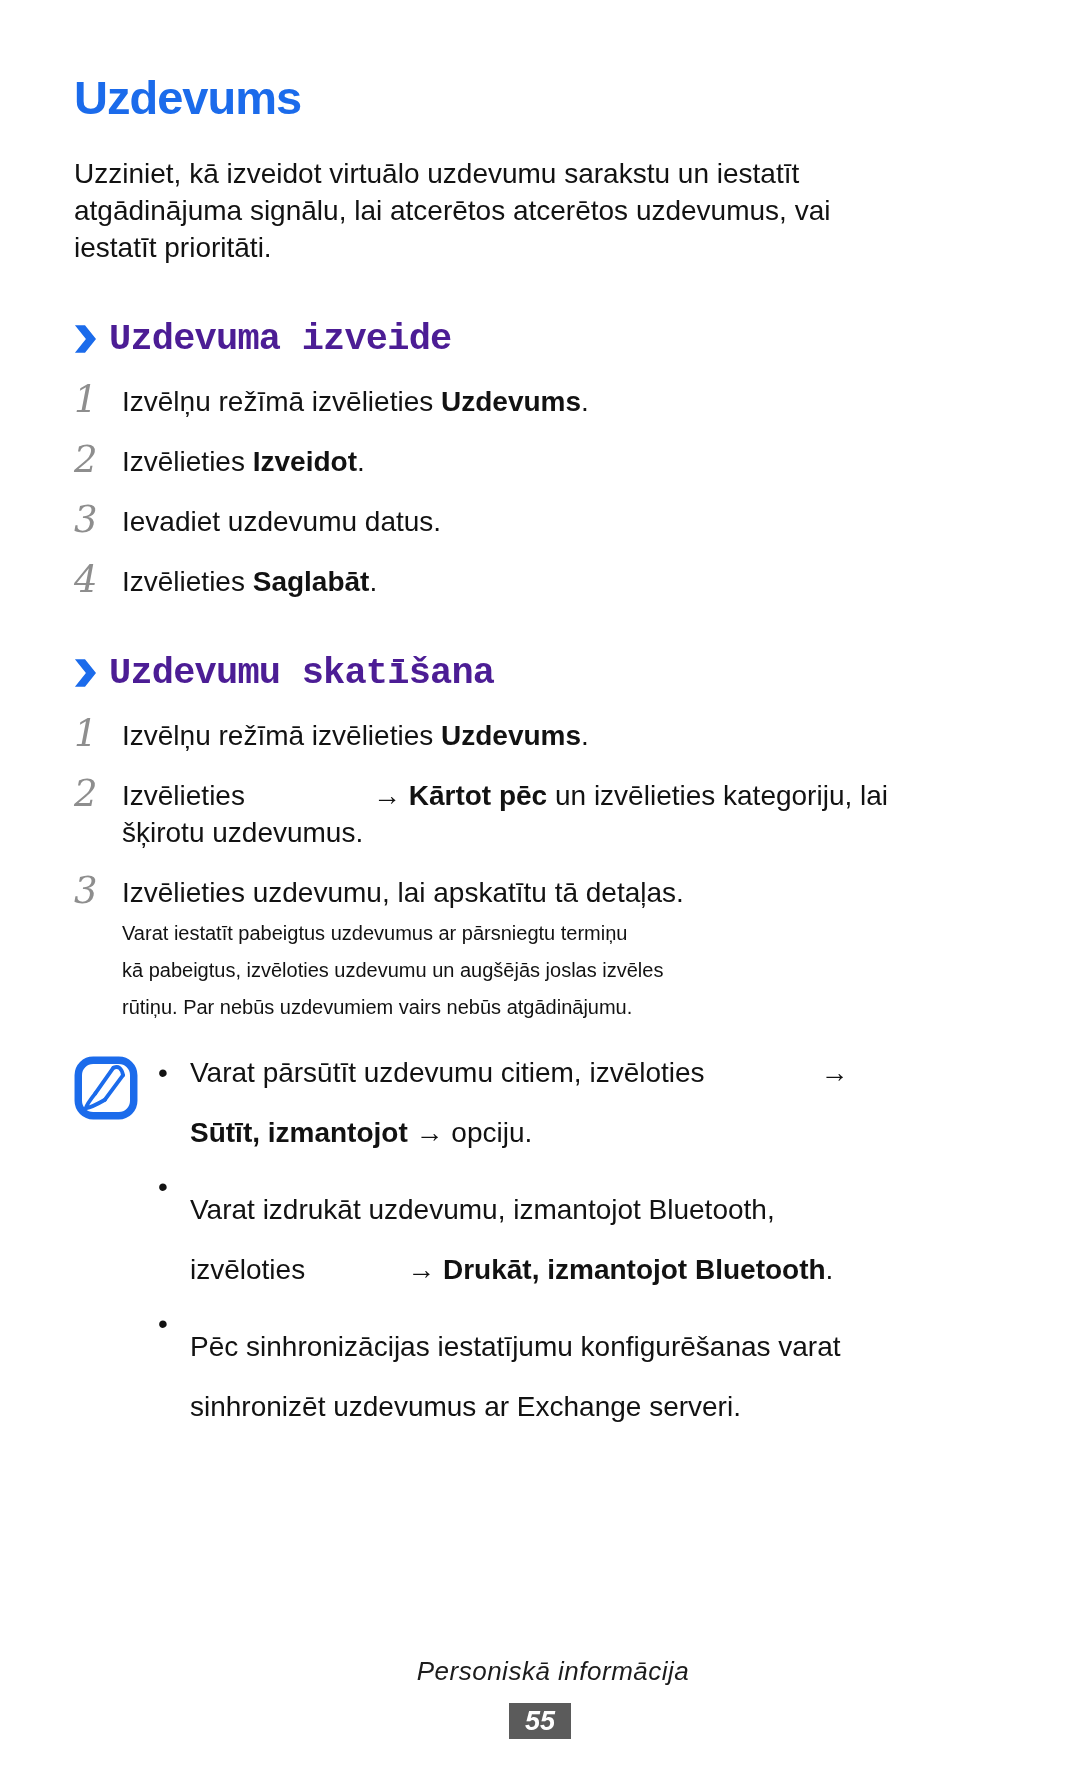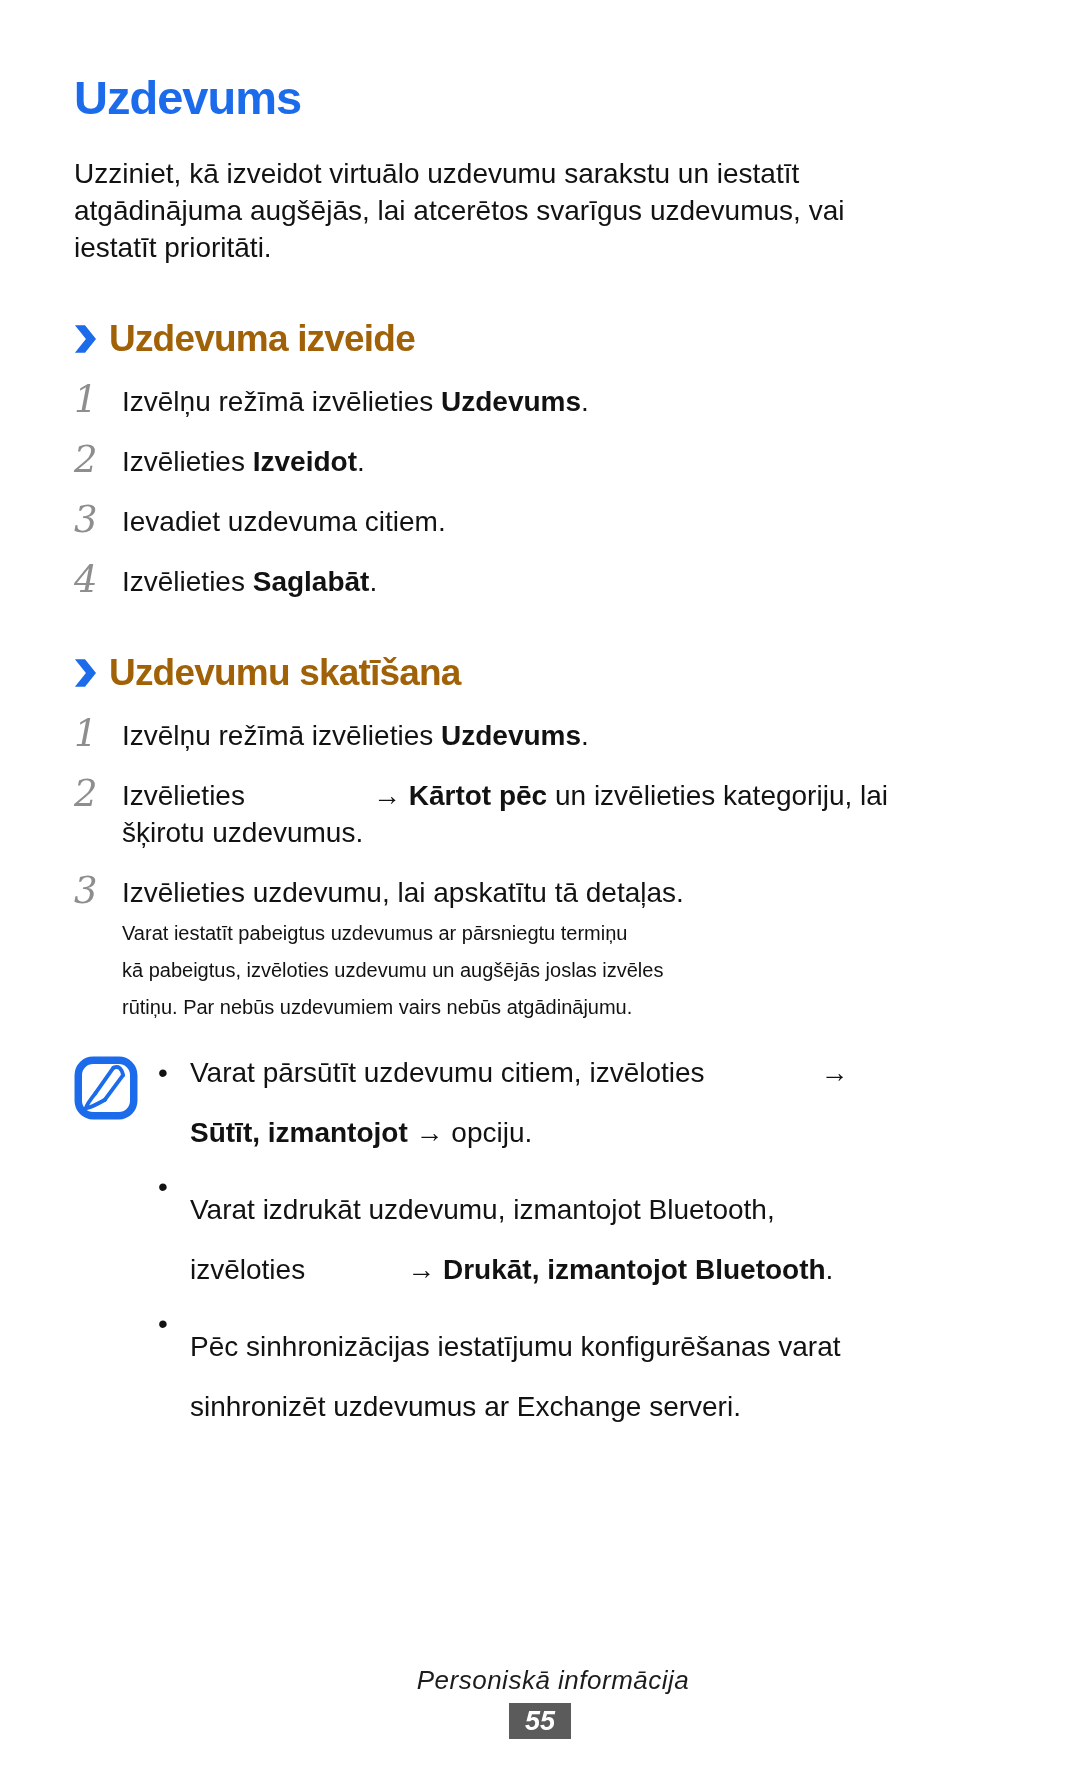--- a/index.html
+++ b/index.html
@@ -13,21 +13,21 @@
   }
   .content{padding:44px 118px 0 74px;}
   .page-title{
     margin:26px 0 30px 0;
     font-size:47px;font-weight:bold;letter-spacing:-1px;
     color:#1b6beb;
   }
   .intro .line{font-size:28px;line-height:37px;white-space:nowrap;}
   .section-header{display:flex;align-items:center;gap:13px;margin:52px 0 20px 0;}
   .chev{flex:0 0 auto;display:block;}
-  .sec-title{font-size:37px;font-weight:bold;letter-spacing:-0.8px;color:#a16207;}
+  .sec-title{font-size:37px;font-weight:bold;letter-spacing:-0.8px;color:#4c1d95;font-family:Liberation Mono, monospace;}
   .step{display:flex;align-items:flex-start;margin-bottom:20px;}
   .num{
     flex:0 0 48px;
     font-family:"DejaVu Serif", serif;font-style:italic;
     font-size:37px;line-height:40px;color:#8e8e8e;
   }
   .stext{font-size:28px;line-height:37px;padding-top:3px;white-space:nowrap;}
   .stext b{font-weight:bold;}
   .step-lines .sline{font-size:28px;line-height:37px;white-space:nowrap;}
   .sub-para{margin:-8px 0 22px 48px;}
@@ -40,58 +40,58 @@
   .bullets{flex:1;}
   .bullet{display:flex;margin-bottom:17px;}
   .bdot{flex:0 0 32px;font-size:28px;line-height:37px;}
   .bcontent .bline{font-size:28px;line-height:37px;white-space:nowrap;margin-top:23px;}
   .bcontent b{font-weight:bold;}
   .footer{position:absolute;left:0;bottom:32px;width:100%;text-align:center;}
   .footer-label{
     font-style:italic;font-size:26px;color:#1c1c1c;letter-spacing:0.5px;padding-left:26px;
   }
   .page-num-box{
-    display:inline-block;margin-top:7px;
+    display:inline-block;margin-top:16px;
     background:#5b5b5b;color:#ffffff;
     font-style:italic;font-weight:bold;font-size:27px;line-height:34px;
     padding:1px 16px;
   }
 </style>
 </head>
 <body>
 
 <div class="page">
   <div class="content">
 
     <h1 class="page-title">Uzdevums</h1>
 
     <div class="intro">
       <div class="line">Uzziniet, kā izveidot virtuālo uzdevumu sarakstu un iestatīt</div>
-      <div class="line">atgādinājuma augšējās, lai atcerētos svarīgus uzdevumus, vai</div>
+      <div class="line">atgādinājuma signālu, lai atcerētos atcerētos uzdevumus, vai</div>
       <div class="line">iestatīt prioritāti.</div>
     </div>
 
     <div class="section-header">
       <svg class="chev" width="22" height="30" viewBox="0 0 24 32">
         <polygon points="1,1 12,1 24,16 12,31 1,31 13,16" fill="#1b6beb"></polygon>
       </svg>
       <span class="sec-title">Uzdevuma izveide</span>
     </div>
 
     <div class="step">
       <span class="num">1</span>
       <span class="stext"><span>Izvēlņu režīmā izvēlieties </span><b>Uzdevums</b><span>.</span></span>
     </div>
     <div class="step">
       <span class="num">2</span>
       <span class="stext"><span>Izvēlieties </span><b>Izveidot</b><span>.</span></span>
     </div>
     <div class="step">
       <span class="num">3</span>
-      <span class="stext"><span>Ievadiet uzdevuma citiem.</span><b></b><span></span></span>
+      <span class="stext"><span>Ievadiet uzdevumu datus.</span><b></b><span></span></span>
     </div>
     <div class="step">
       <span class="num">4</span>
       <span class="stext"><span>Izvēlieties </span><b>Saglabāt</b><span>.</span></span>
     </div>
 
     <div class="section-header">
       <svg class="chev" width="22" height="30" viewBox="0 0 24 32">
         <polygon points="1,1 12,1 24,16 12,31 1,31 13,16" fill="#1b6beb"></polygon>
       </svg>

